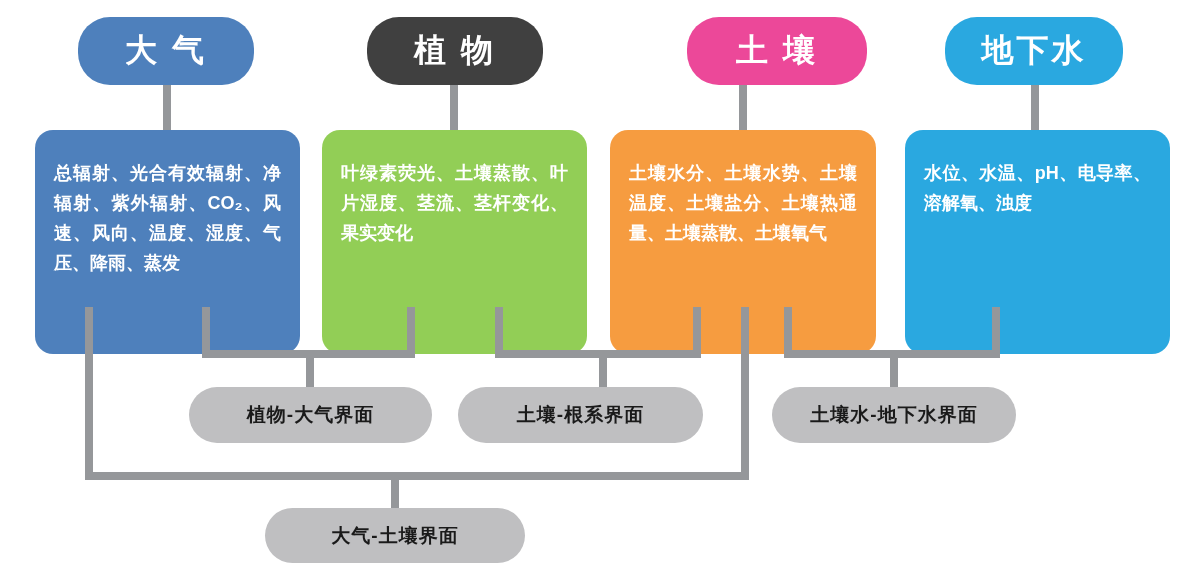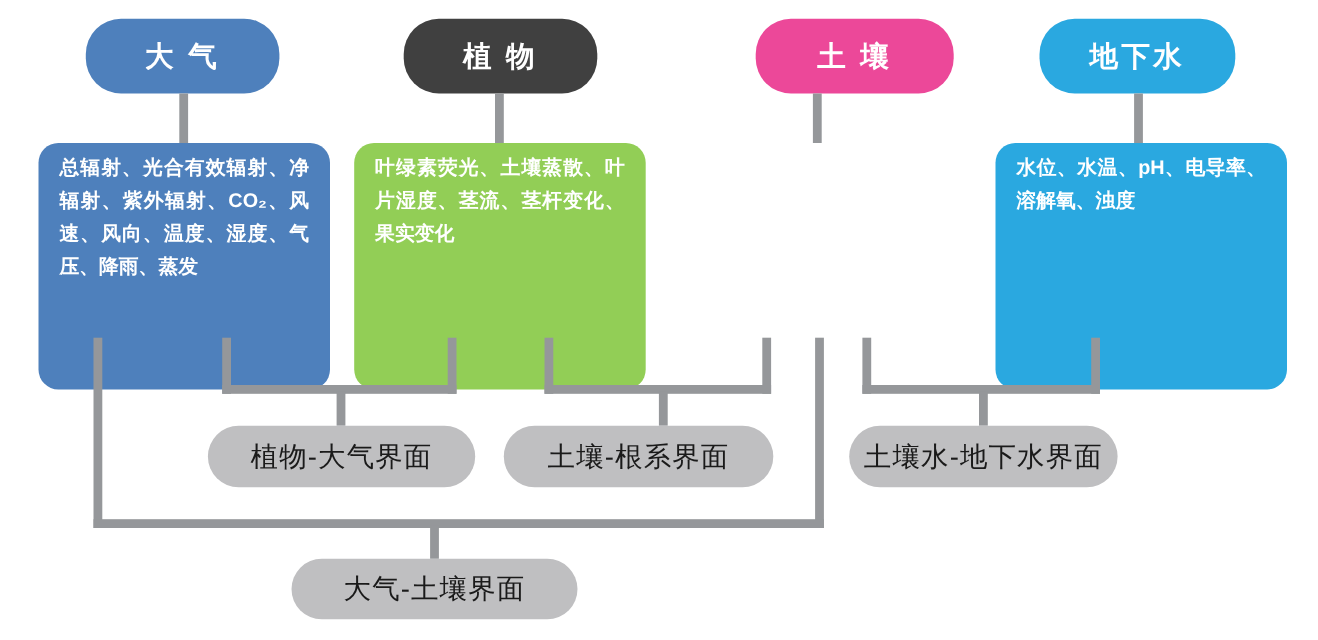--- a/index.html
+++ b/index.html
@@ -2,51 +2,52 @@
 <html style="--line: #95979a; --capsule-bg: #bfbfc1; --capsule-text: #1a1a1a; --text-on-color: #ffffff;"><head>
 <meta charset="utf-8">
 <style>
   html,body { margin:0; padding:0; background:#ffffff; }
   .canvas {
     position:relative; width:1198px; height:582px; background:#ffffff;
     font-family:"Liberation Sans","DejaVu Sans",sans-serif; overflow:hidden;
   }
   .hdr {
     position:absolute; top:17px; height:68px; border-radius:32px;
-    color:var(--text-on-color,#fff); font-weight:bold; font-size:26px; letter-spacing:3px;
+    color:var(--text-on-color,#fff); font-weight:bold; font-size:32px; letter-spacing:3px;
     display:flex; align-items:center; justify-content:center; box-sizing:border-box;
   }
   .box {
     position:absolute; top:130px; height:224px; border-radius:18px;
     color:var(--text-on-color,#fff); font-weight:bold; font-size:18px; line-height:30px;
-    padding:7px 19px; box-sizing:border-box; text-align:justify; text-justify:inter-ideograph;
+    padding:28px 19px; box-sizing:border-box; text-align:justify; text-justify:inter-ideograph;
   }
   .line { position:absolute; background:var(--line,#95979a); }
   .cap {
     position:absolute; height:56px; border-radius:28px;
     background:var(--capsule-bg,#bfbfc1); color:var(--capsule-text,#1a1a1a);
-    font-weight:normal; font-size:25px; letter-spacing:1px;
+    font-weight:bold; font-size:19px; letter-spacing:1px;
     display:flex; align-items:center; justify-content:center; box-sizing:border-box;
   }
 </style>
 </head>
 <body>
 
 <div class="canvas">
 
   <div class="hdr" style="left: 78px; width: 176px; background-color: rgb(78, 128, 188);">大 气</div>
   <div class="line" style="left:163px; top:85px; width:8px; height:45px;"></div>
   <div class="box" style="left: 35px; width: 265px; background-color: rgb(78, 128, 188);">总辐射、光合有效辐射、净辐射、紫外辐射、CO₂、风速、风向、温度、湿度、气压、降雨、蒸发</div>
 
   <div class="hdr" style="left: 367px; width: 176px; background-color: #404040;">植 物</div>
   <div class="line" style="left:450px; top:85px; width:8px; height:45px;"></div>
   <div class="box" style="left: 322px; width: 265px; background-color: rgb(146, 206, 86);">叶绿素荧光、土壤蒸散、叶片湿度、茎流、茎杆变化、果实变化</div>
 
   <div class="hdr" style="left: 687px; width: 180px; background-color: #ec4899;">土 壤</div>
   <div class="line" style="left:739px; top:85px; width:8px; height:45px;"></div>
+  <div class="box" style="left: 610px; width: 266px; background-color: rgb(246, 156, 64);">土壤水分、土壤水势、土壤温度、土壤盐分、土壤热通量、土壤蒸散、土壤氧气</div>
 
   <div class="hdr" style="left: 945px; width: 178px; background-color: rgb(42, 168, 224);">地下水</div>
   <div class="line" style="left:1031px; top:85px; width:8px; height:45px;"></div>
   <div class="box" style="left: 905px; width: 265px; background-color: rgb(42, 168, 224);">水位、水温、pH、电导率、溶解氧、浊度</div>
 
   <div class="line" style="left:202px; top:307px; width:8px; height:51px;"></div>
   <div class="line" style="left:407px; top:307px; width:8px; height:51px;"></div>
   <div class="line" style="left:202px; top:350px; width:213px; height:8px;"></div>
   <div class="line" style="left:306px; top:356px; width:8px; height:31px;"></div>
   <div class="cap" style="left:189px; top:387px; width:243px;">植物-大气界面</div>

